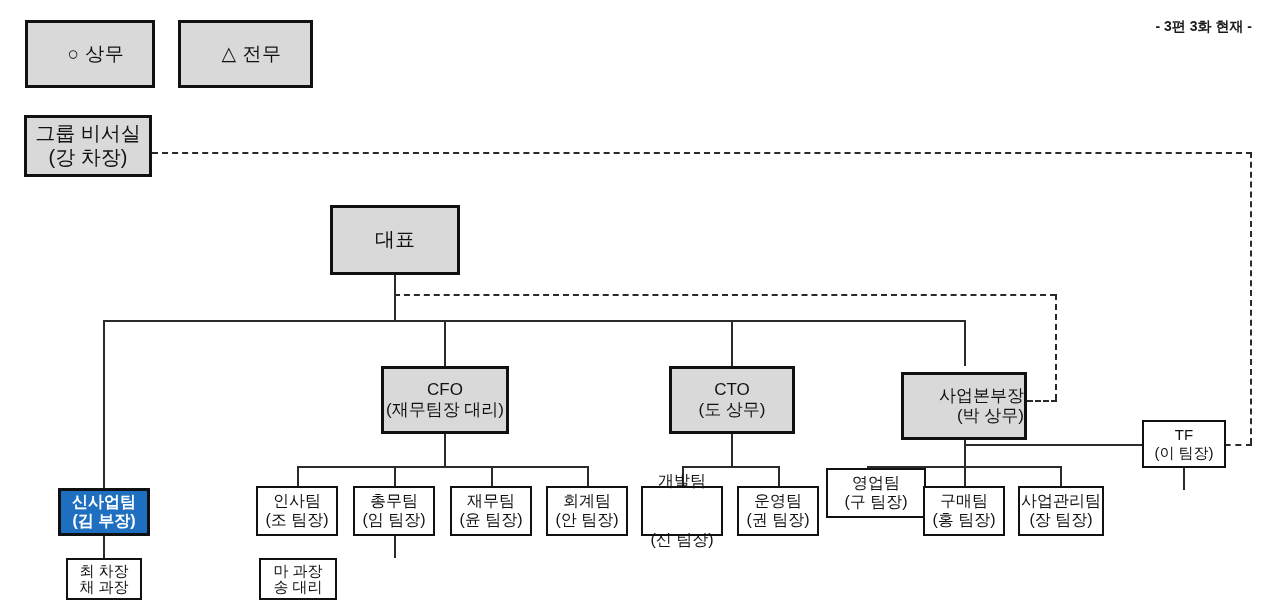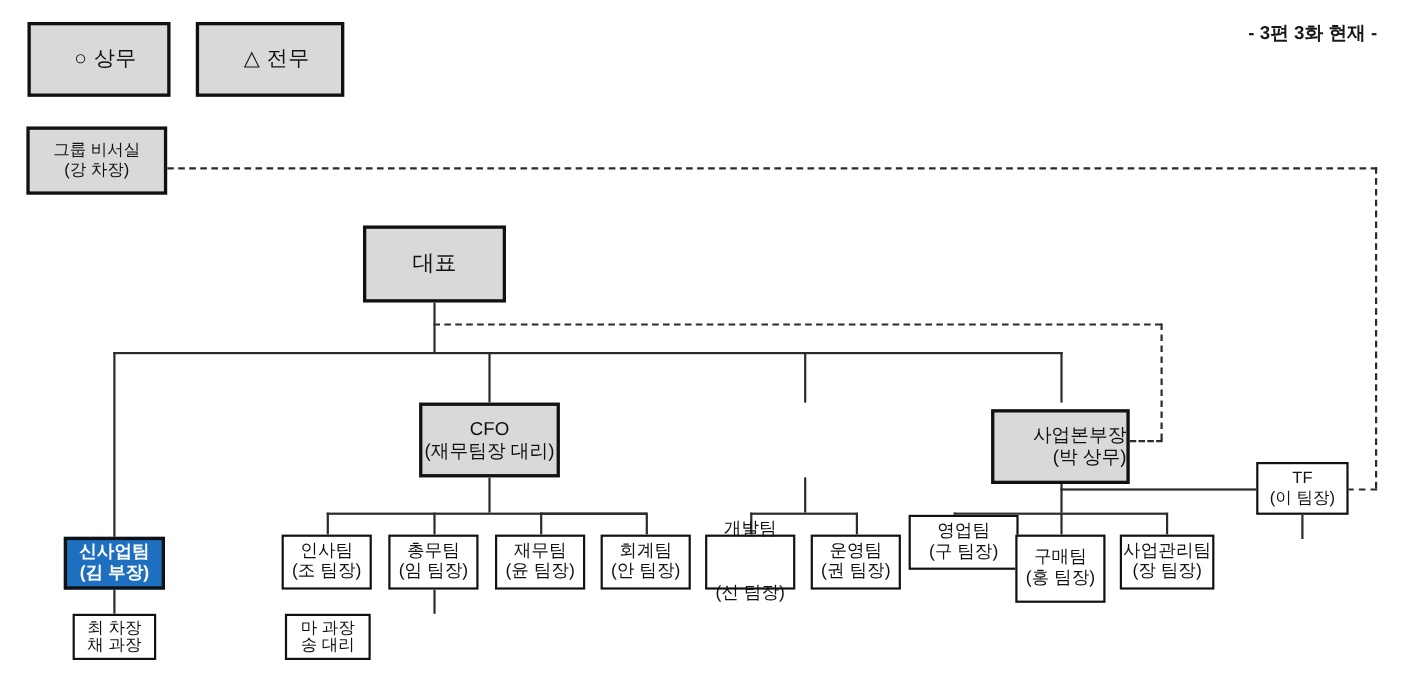--- a/index.html
+++ b/index.html
@@ -30,21 +30,21 @@
     line-height: 1.18;
     white-space: nowrap;
     z-index: 5;
   }
   .node .l1, .node .l2 { display: block; }
 
   
   .legend-box { font-size: 19px; letter-spacing: .5px; padding-left: 12px; }
 
   
-  .sec-box { font-size: 15px; }
+  .sec-box { font-size: 20px; }
 
   
   .ceo-box { font-size: 20px; }
 
   
   .exec-box { font-size: 17px; }
 
   
   .team {
     background: #ffffff;
@@ -91,21 +91,21 @@
   .dsh-v {
     position: absolute;
     width: 0;
     border-left: 2px dashed #2b2b2b;
     z-index: 1;
   }
 
   
   .caption {
     position: absolute;
-    font-size: 17px;
+    font-size: 14px;
     font-weight: bold;
     color: #1a1a1a;
     white-space: nowrap;
   }
 </style>
 </head>
 <body>
 
 <div id="stage">
 
@@ -143,20 +143,24 @@
   <div class="ln lnv" style="left:103px; top:320px; height:168px;"></div>
   <div class="ln lnv" style="left:444px; top:320px; height:46px;"></div>
   <div class="ln lnv" style="left:731px; top:320px; height:46px;"></div>
   <div class="ln lnv" style="left:964px; top:320px; height:46px;"></div>
 
   <div class="node exec-box" style="left:381px; top:366px; width:128px; height:68px;">
     <span class="l1">CFO</span>
     <span class="l2">(재무팀장 대리)</span>
   </div>
 
+  <div class="node exec-box" style="left:669px; top:366px; width:126px; height:68px;">
+    <span class="l1">CTO</span>
+    <span class="l2">(도 상무)</span>
+  </div>
 
   <div class="node exec-box" style="left:901px; top:372px; width:126px; height:68px;align-items:flex-end;">
     <span class="l1">사업본부장</span>
     <span class="l2">(박 상무)</span>
   </div>
 
   <div class="node highlight" style="left:58px; top:488px; width:92px; height:48px;">
     <span class="l1">신사업팀</span>
     <span class="l2">(김 부장)</span>
   </div>
@@ -220,21 +224,21 @@
   <div class="ln lnv" style="left:964px; top:466px; height:20px;"></div>
   <div class="ln lnv" style="left:1060px; top:466px; height:20px;"></div>
 
   <div class="ln lnh" style="left:964px; top:444px; width:178px;"></div>
 
   <div class="node team" style="left:826px; top:468px; width:100px; height:50px;">
     <span class="l1">영업팀</span>
     <span class="l2">(구 팀장)</span>
   </div>
 
-  <div class="node team" style="left:923px; top:486px; width:82px; height:62px;">
+  <div class="node team" style="left:923px; top:486px; width:82px; height:50px;">
     <span class="l1">구매팀</span>
     <span class="l2">(홍 팀장)</span>
   </div>
 
   <div class="node team" style="left:1018px; top:486px; width:86px; height:50px;">
     <span class="l1">사업관리팀</span>
     <span class="l2">(장 팀장)</span>
   </div>
 
   <div class="node tf-box" style="left:1142px; top:420px; width:84px; height:48px;">

